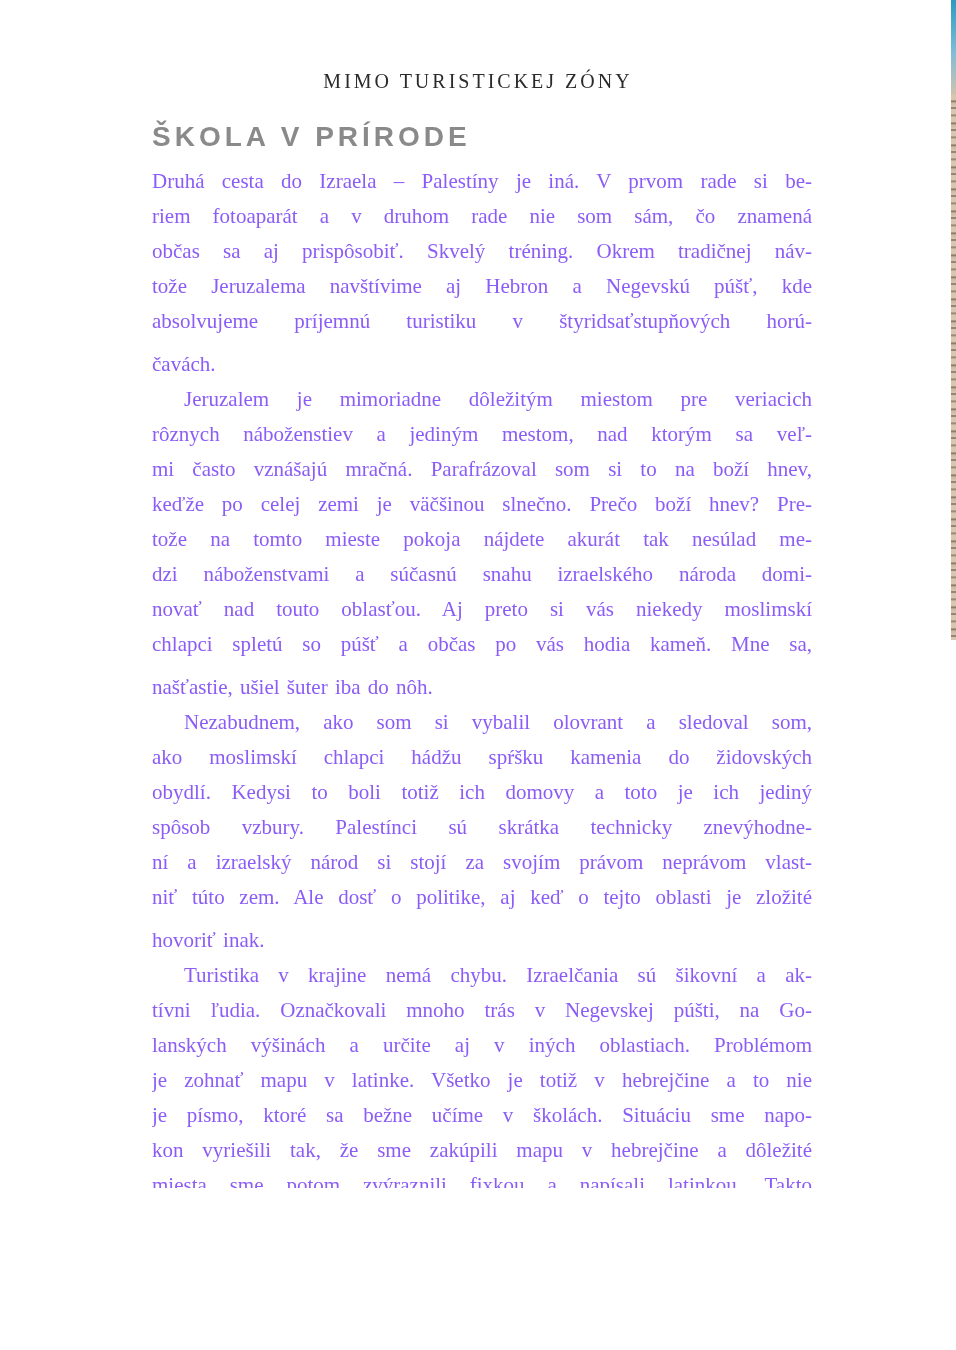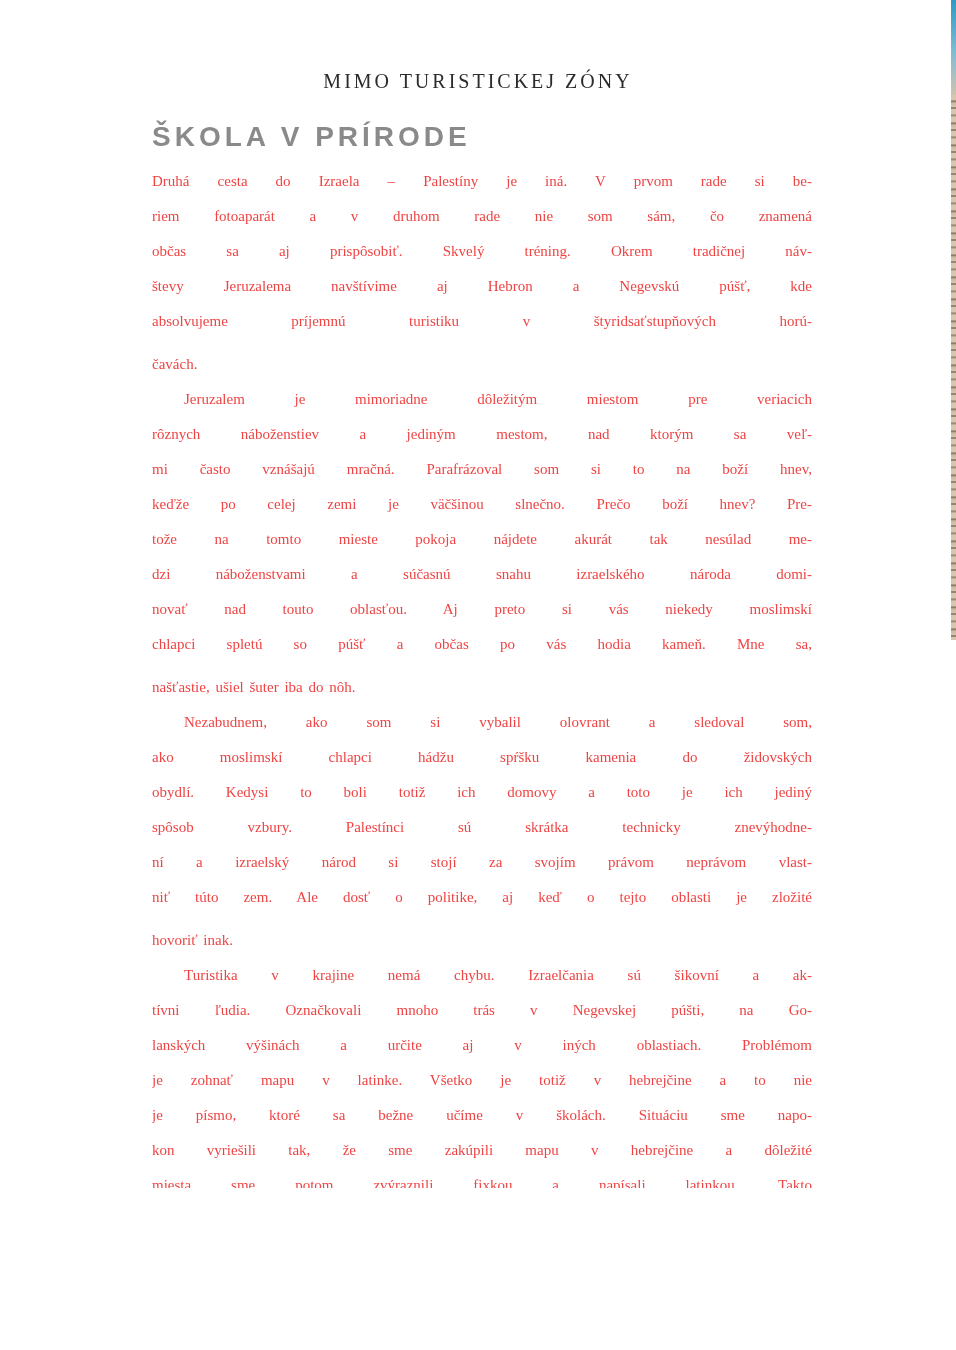--- a/index.html
+++ b/index.html
@@ -35,23 +35,23 @@
     font-size: 28px;
     letter-spacing: 4px;
     color: #8a8a8a;
     white-space: nowrap;
   }
   .page-body {
     position: absolute;
     left: 152px;
     top: 164px;
     width: 660px;
-    font-size: 15px;
+    font-size: 21px;
     line-height: 35px;
-    color: #ef4444;
+    color: #8b5cf6;
   }
   .line {
     height: 35px;
     overflow: hidden;
     text-align: justify;
     text-align-last: justify;
     word-spacing: 2px;
   }
   .line.left-last {
     text-align-last: left;
@@ -116,21 +116,21 @@
 
   <div class="running-header">MIMO TURISTICKEJ ZÓNY</div>
 
   <div class="section-heading">ŠKOLA V PRÍRODE</div>
 
   <div class="page-body">
       <div class="paragraph">
         <div class="line">Druhá cesta do Izraela – Palestíny je iná. V prvom rade si be-</div>
         <div class="line">riem fotoaparát a v druhom rade nie som sám, čo znamená</div>
         <div class="line">občas sa aj prispôsobiť. Skvelý tréning. Okrem tradičnej náv-</div>
-        <div class="line">števy Jeruzalema navštívime aj Hebron a Negevskú púšť, kde</div>
+        <div class="line">tože Jeruzalema navštívime aj Hebron a Negevskú púšť, kde</div>
         <div class="line">absolvujeme príjemnú turistiku v štyridsaťstupňových horú-</div>
         <div class="line left-last">čavách.</div>
       </div>
       <div class="paragraph">
         <div class="line indent">Jeruzalem je mimoriadne dôležitým miestom pre veriacich</div>
         <div class="line">rôznych náboženstiev a jediným mestom, nad ktorým sa veľ-</div>
         <div class="line">mi často vznášajú mračná. Parafrázoval som si to na boží hnev,</div>
         <div class="line">keďže po celej zemi je väčšinou slnečno. Prečo boží hnev? Pre-</div>
         <div class="line">tože na tomto mieste pokoja nájdete akurát tak nesúlad me-</div>
         <div class="line">dzi náboženstvami a súčasnú snahu izraelského národa domi-</div>

